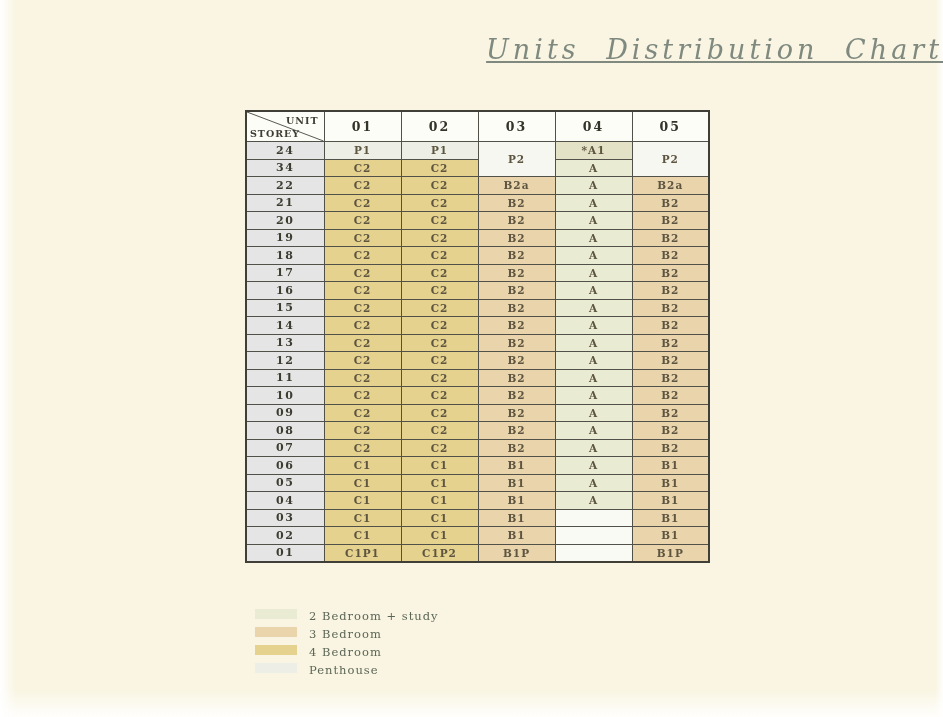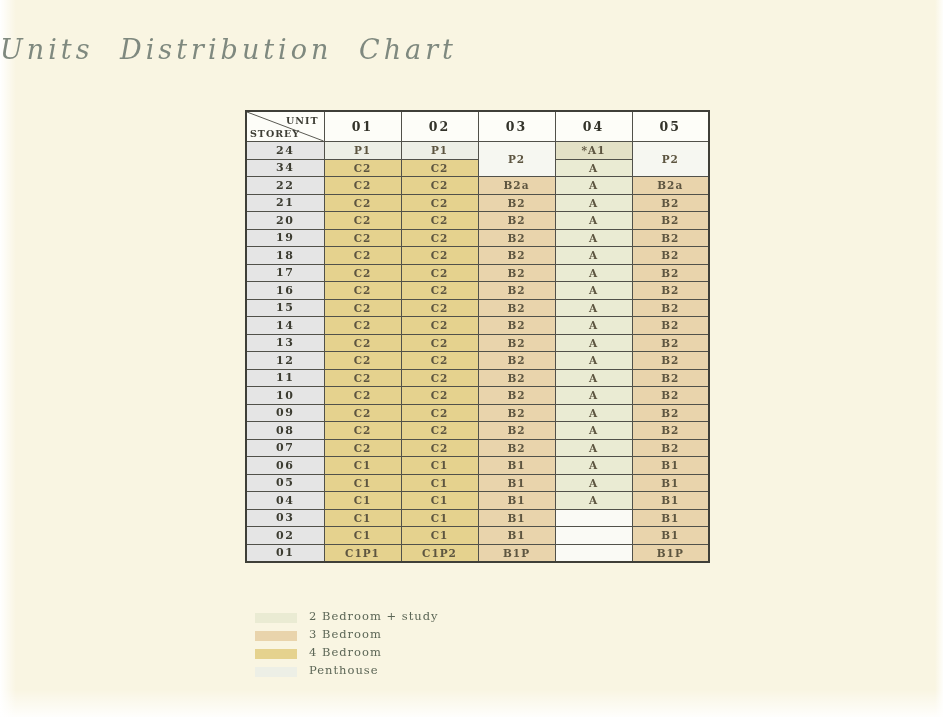--- a/index.html
+++ b/index.html
@@ -6,23 +6,23 @@
   .page {
     position:relative; width:943px; height:717px; overflow:hidden;
     font-family:"DejaVu Serif", serif;
     background:
       linear-gradient(90deg, #ffffff 0px, rgba(255,255,255,0) 16px),
       linear-gradient(270deg, rgba(255,255,255,0.85) 0px, rgba(255,255,255,0) 8px),
       linear-gradient(0deg, rgba(255,255,255,0.9) 0px, rgba(255,255,255,0) 28px),
       #f9f5e2;
   }
   .title {
-    position:absolute; top:34px; left:0; width:100%; text-align:left;
+    position:absolute; top:34px; left:0; width:100%; text-align:right;
     font-style:italic; font-weight:500; font-size:27px;
-    letter-spacing:4px; word-spacing:14px; color:#7f897f;
+    letter-spacing:4px; word-spacing:14px; color:#7f897f;text-decoration:underline;
   }
   .subtitle {
     position:absolute; top:91px; left:0; width:100%; text-align:center;
     font-size:12.5px; font-weight:bold; letter-spacing:2.5px; color:#4c544a;
   }
   table.units {
     position:absolute; left:245px; top:110px; width:463px;
     border-collapse:collapse; table-layout:fixed;
     background:#fdfdf8; border:2px solid #3f3f38;
   }
@@ -49,21 +49,21 @@
     letter-spacing:1px; color:#5d5540;
   }
   .units tbody td.storey {
     background:#e5e5e5; color:#3c3c31; font-size:11px; letter-spacing:1.5px;
   }
   .note {
     position:absolute; left:246px; top:561px;
     font-style:italic; font-size:12.5px; letter-spacing:1px; color:#556050;
   }
   .legend { position:absolute; left:255px; top:609px; }
-  .legend-item { display:flex; align-items:flex-end; margin-bottom:4px; }
+  .legend-item { display:flex; align-items:flex-start; margin-bottom:4px; }
   .legend-swatch { width:42px; height:10px; margin-right:12px; }
   .legend-label { font-size:11.5px; letter-spacing:1px; color:#5c6656; }
 </style>
 </head>
 <body>
 
 <div class="page">
 
   <div class="title">Units Distribution Chart</div>
 

